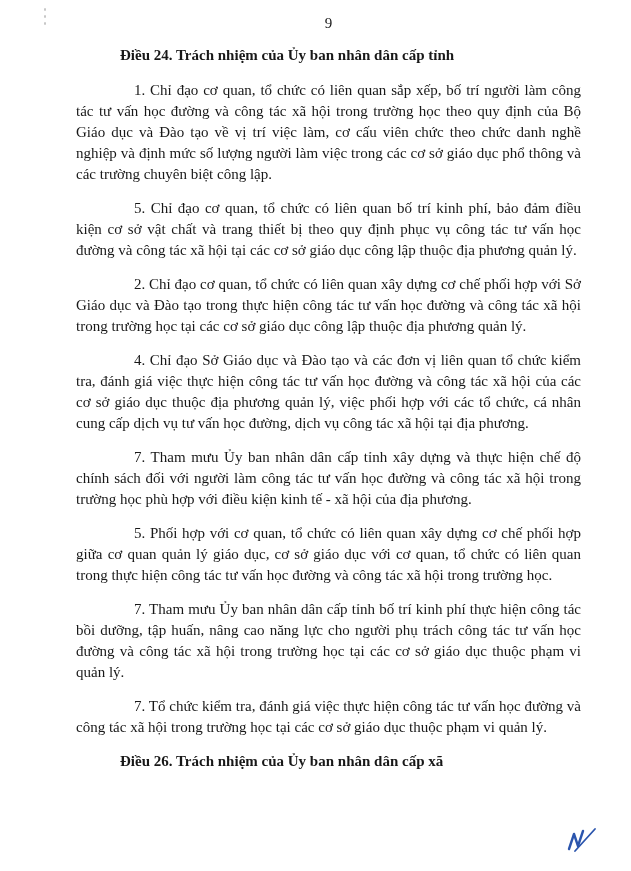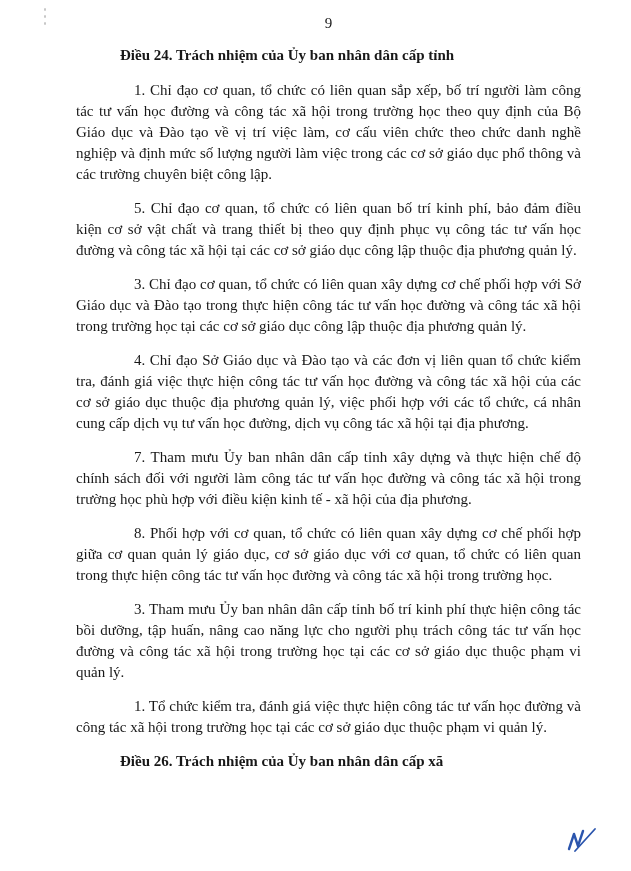--- a/index.html
+++ b/index.html
@@ -63,29 +63,29 @@
 <div class="page">
 
   <div class="scan-artifact"></div>
 
   <div class="page-number">9</div>
 
   <section>
     <h2 class="article-heading">Điều 24. Trách nhiệm của Ủy ban nhân dân cấp tỉnh</h2>
     <p class="body-para">1. Chỉ đạo cơ quan, tổ chức có liên quan sắp xếp, bố trí người làm công tác tư vấn học đường và công tác xã hội trong trường học theo quy định của Bộ Giáo dục và Đào tạo về vị trí việc làm, cơ cấu viên chức theo chức danh nghề nghiệp và định mức số lượng người làm việc trong các cơ sở giáo dục phổ thông và các trường chuyên biệt công lập.</p>
     <p class="body-para">5. Chỉ đạo cơ quan, tổ chức có liên quan bố trí kinh phí, bảo đảm điều kiện cơ sở vật chất và trang thiết bị theo quy định phục vụ công tác tư vấn học đường và công tác xã hội tại các cơ sở giáo dục công lập thuộc địa phương quản lý.</p>
-    <p class="body-para">3. Chỉ đạo cơ quan, tổ chức có liên quan xây dựng cơ chế phối hợp với Sở Giáo dục và Đào tạo trong thực hiện công tác tư vấn học đường và công tác xã hội trong trường học tại các cơ sở giáo dục công lập thuộc địa phương quản lý.</p>
+    <p class="body-para">2. Chỉ đạo cơ quan, tổ chức có liên quan xây dựng cơ chế phối hợp với Sở Giáo dục và Đào tạo trong thực hiện công tác tư vấn học đường và công tác xã hội trong trường học tại các cơ sở giáo dục công lập thuộc địa phương quản lý.</p>
     <p class="body-para">4. Chỉ đạo Sở Giáo dục và Đào tạo và các đơn vị liên quan tổ chức kiểm tra, đánh giá việc thực hiện công tác tư vấn học đường và công tác xã hội của các cơ sở giáo dục thuộc địa phương quản lý, việc phối hợp với các tổ chức, cá nhân cung cấp dịch vụ tư vấn học đường, dịch vụ công tác xã hội tại địa phương.</p>
   </section>
 
   <section>
     <p class="body-para">7. Tham mưu Ủy ban nhân dân cấp tỉnh xây dựng và thực hiện chế độ chính sách đối với người làm công tác tư vấn học đường và công tác xã hội trong trường học phù hợp với điều kiện kinh tế - xã hội của địa phương.</p>
-    <p class="body-para">8. Phối hợp với cơ quan, tổ chức có liên quan xây dựng cơ chế phối hợp giữa cơ quan quản lý giáo dục, cơ sở giáo dục với cơ quan, tổ chức có liên quan trong thực hiện công tác tư vấn học đường và công tác xã hội trong trường học.</p>
-    <p class="body-para">3. Tham mưu Ủy ban nhân dân cấp tỉnh bố trí kinh phí thực hiện công tác bồi dưỡng, tập huấn, nâng cao năng lực cho người phụ trách công tác tư vấn học đường và công tác xã hội trong trường học tại các cơ sở giáo dục thuộc phạm vi quản lý.</p>
-    <p class="body-para">1. Tổ chức kiểm tra, đánh giá việc thực hiện công tác tư vấn học đường và công tác xã hội trong trường học tại các cơ sở giáo dục thuộc phạm vi quản lý.</p>
+    <p class="body-para">5. Phối hợp với cơ quan, tổ chức có liên quan xây dựng cơ chế phối hợp giữa cơ quan quản lý giáo dục, cơ sở giáo dục với cơ quan, tổ chức có liên quan trong thực hiện công tác tư vấn học đường và công tác xã hội trong trường học.</p>
+    <p class="body-para">7. Tham mưu Ủy ban nhân dân cấp tỉnh bố trí kinh phí thực hiện công tác bồi dưỡng, tập huấn, nâng cao năng lực cho người phụ trách công tác tư vấn học đường và công tác xã hội trong trường học tại các cơ sở giáo dục thuộc phạm vi quản lý.</p>
+    <p class="body-para">7. Tổ chức kiểm tra, đánh giá việc thực hiện công tác tư vấn học đường và công tác xã hội trong trường học tại các cơ sở giáo dục thuộc phạm vi quản lý.</p>
   </section>
 
   <section>
     <h2 class="article-heading">Điều 26. Trách nhiệm của Ủy ban nhân dân cấp xã</h2>
 
   </section>
 
   <div class="signature">
     <svg viewBox="0 0 40 30" xmlns="http://www.w3.org/2000/svg">
       <path d="M6 24 L11 9 L15 21 L20 6" fill="none" stroke="#2b55ad" stroke-width="2.4" stroke-linecap="round" stroke-linejoin="round"></path>

